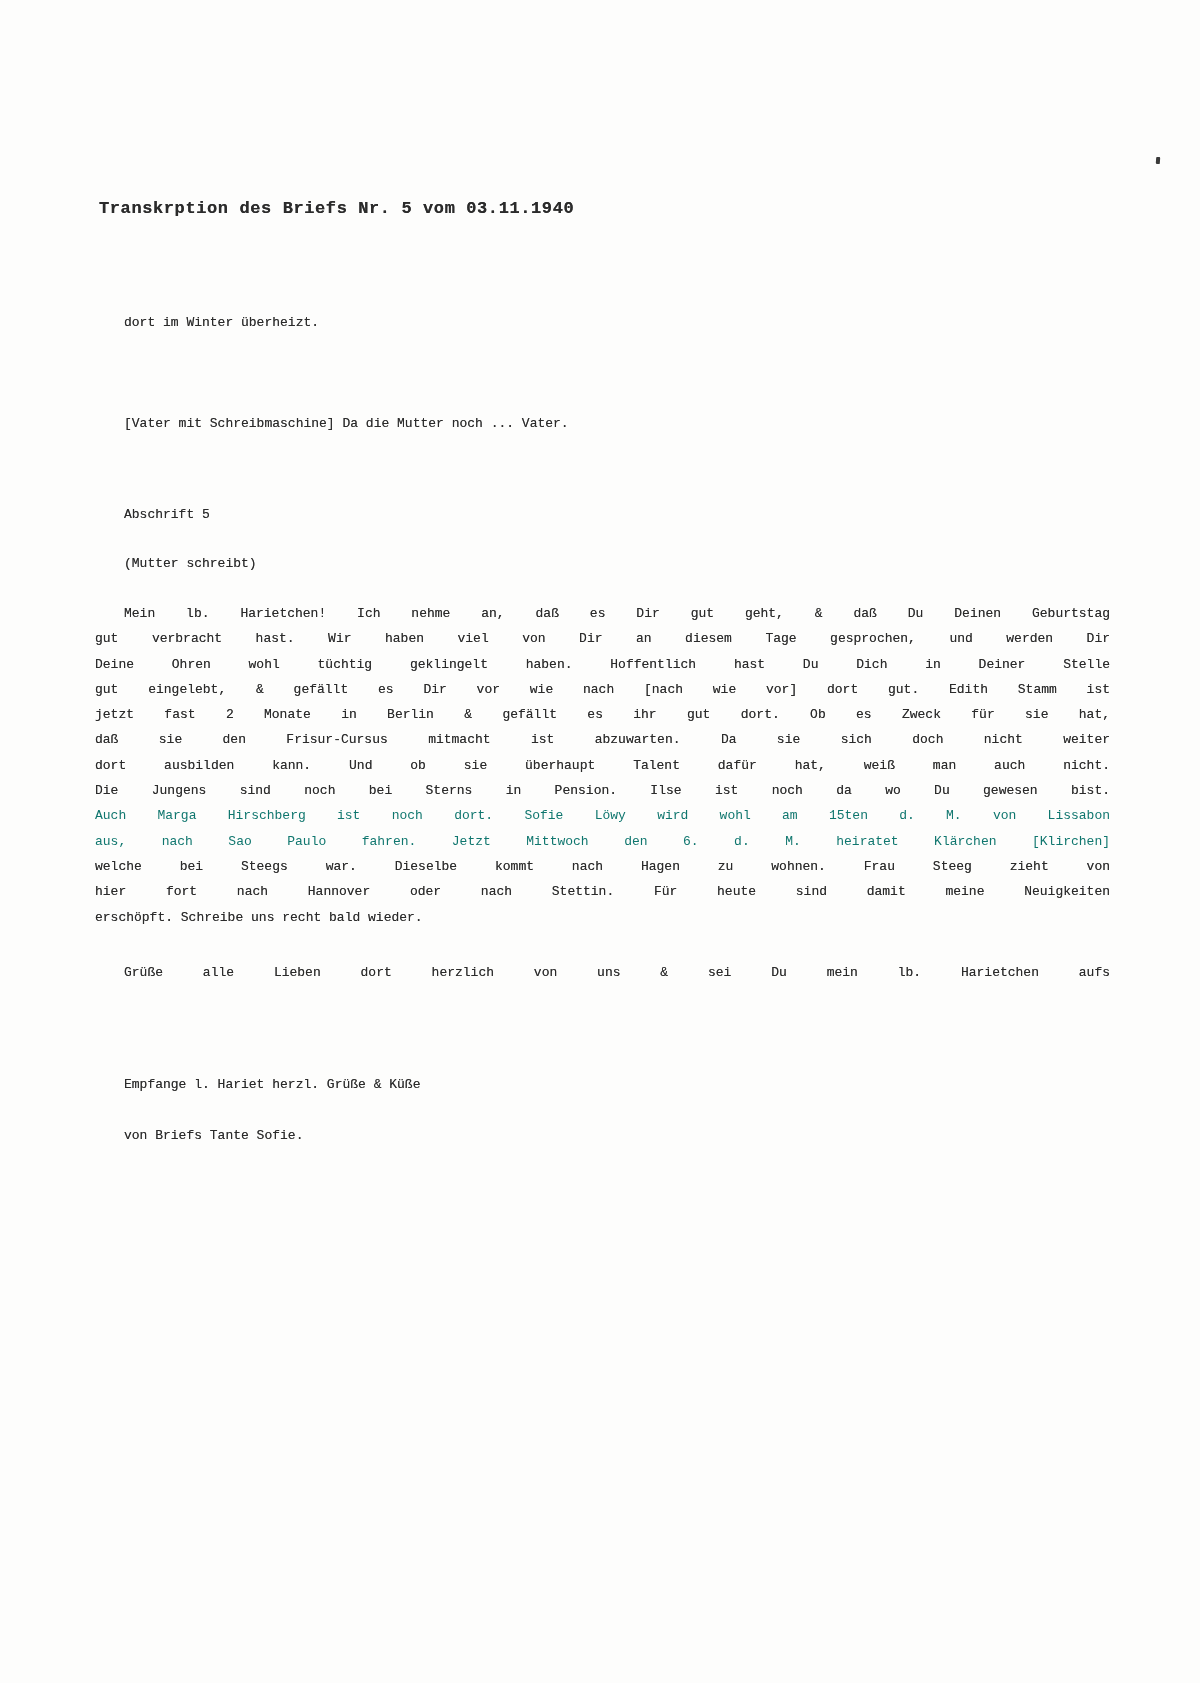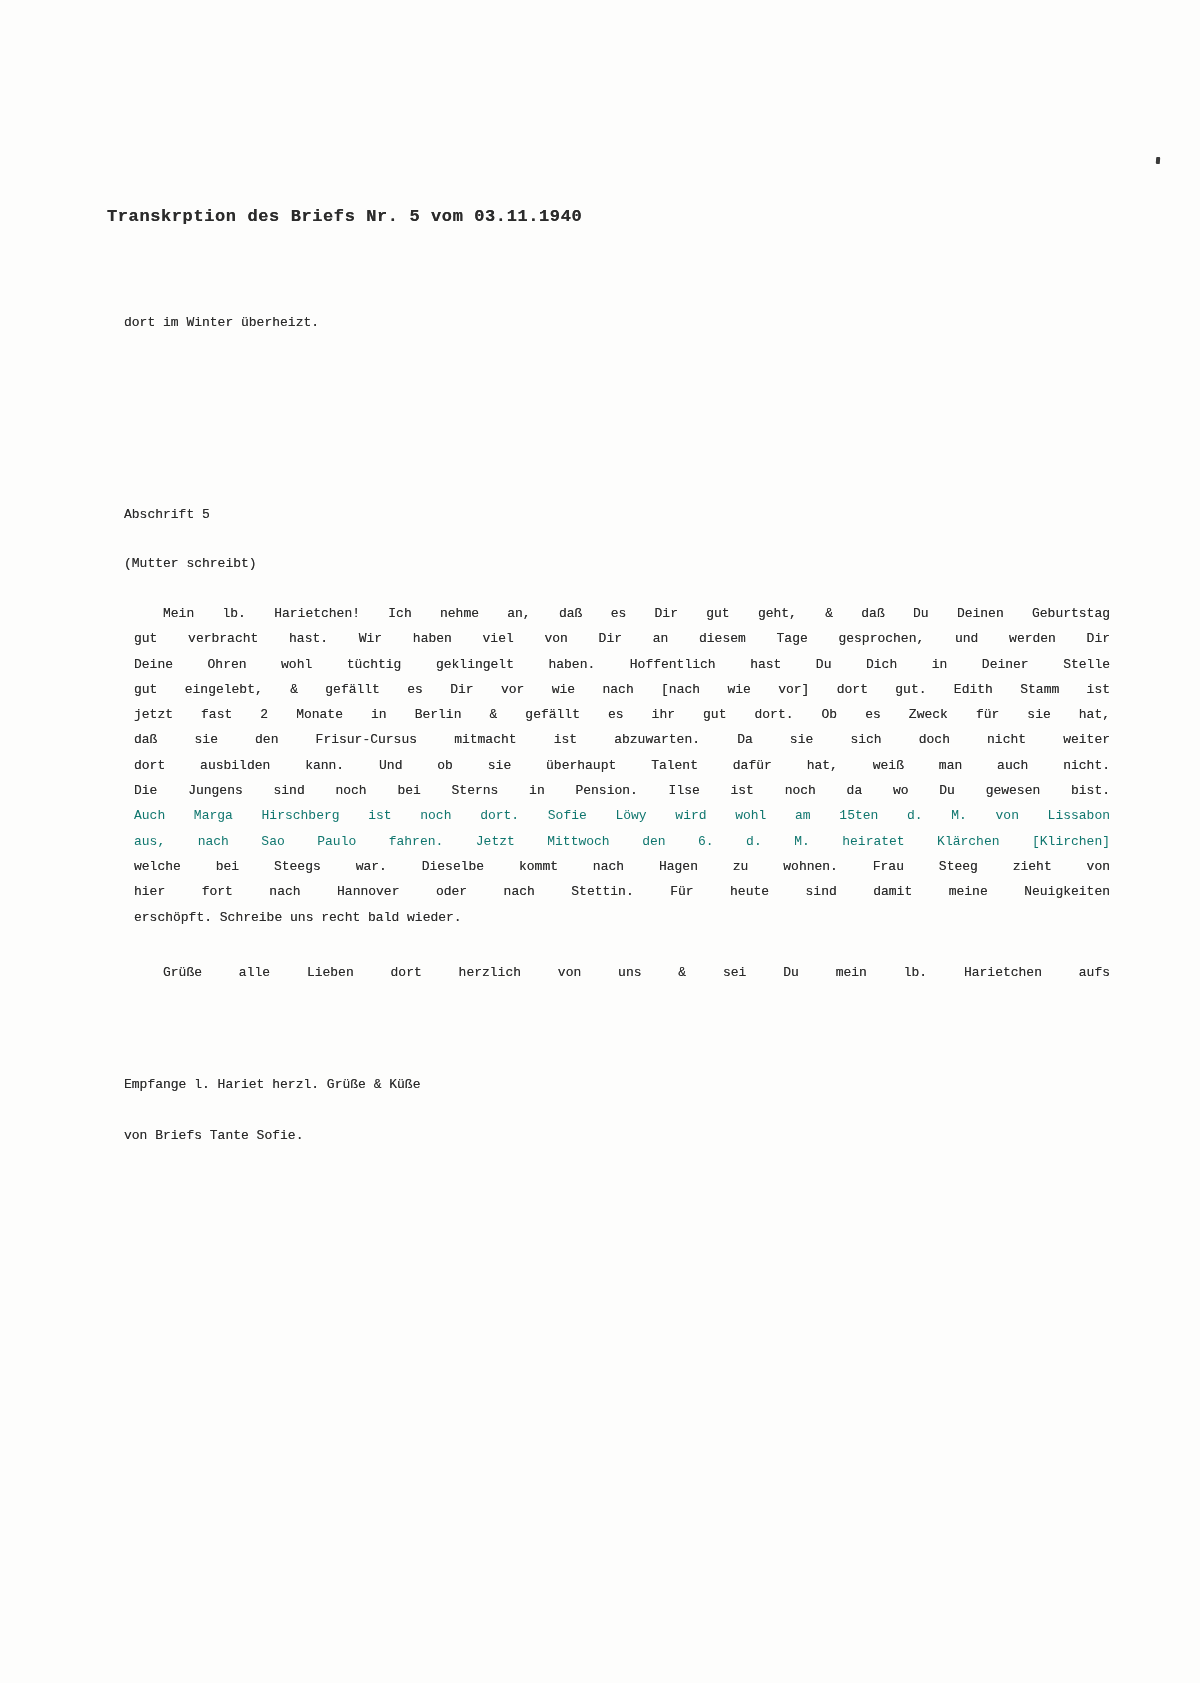--- a/index.html
+++ b/index.html
@@ -11,38 +11,38 @@
     position:relative;
     width:1200px;height:1683px;
     background:var(--paper);
     overflow:hidden;
     font-family:"Liberation Mono","DejaVu Sans Mono",monospace;
     color:var(--ink);
   }
   .abs{position:absolute;}
   .doc-title{
     left:99px;top:196px;
-    margin:8px;
+    margin:0;
     font-size:17px;line-height:25px;
     font-weight:700;
     letter-spacing:.6px;
     white-space:pre;
     text-shadow:0 0 .6px rgba(30,30,30,.75);
   }
   .line{
     font-size:13px;
     line-height:25.3px;
     white-space:pre;
     text-shadow:0 0 .5px rgba(40,40,40,.6);
   }
   .standalone{left:124px;}
   .para{
     left:95px;width:1015px;
   }
-  .para .line{white-space:normal;margin-left:39px;}
+  .para .line{white-space:normal;}
   .just{
     text-align:justify;
     text-align-last:justify;
   }
   .indent{text-indent:29px;}
   .faded{color:#0f766e;text-shadow:none;}
   .speck{
     left:1156px;top:157px;
     width:4px;height:7px;
     background:#3a3a3a;
@@ -52,20 +52,21 @@
 </style>
 </head>
 <body>
 
 <div class="page">
 
   <h1 class="abs doc-title">Transkrption des Briefs Nr. 5 vom 03.11.1940</h1>
 
   <div class="abs line standalone" style="top:310px">dort im Winter überheizt.</div>
 
+  <div class="abs line standalone" style="top:411px">[Vater mit Schreibmaschine] Da die Mutter noch ... Vater.</div>
 
   <div class="abs line standalone" style="top:502px">Abschrift 5</div>
 
   <div class="abs line standalone" style="top:551px">(Mutter schreibt)</div>
 
   <div class="abs para" style="top:601px">
     <div class="line just indent">Mein lb. Harietchen! Ich nehme an, daß es Dir gut geht, &amp; daß Du Deinen Geburtstag</div>
     <div class="line just">gut verbracht hast. Wir haben viel von Dir an diesem Tage gesprochen, und werden Dir</div>
     <div class="line just">Deine Ohren wohl tüchtig geklingelt haben. Hoffentlich hast Du Dich in Deiner Stelle</div>
     <div class="line just">gut eingelebt, &amp; gefällt es Dir vor wie nach [nach wie vor] dort gut. Edith Stamm ist</div>

